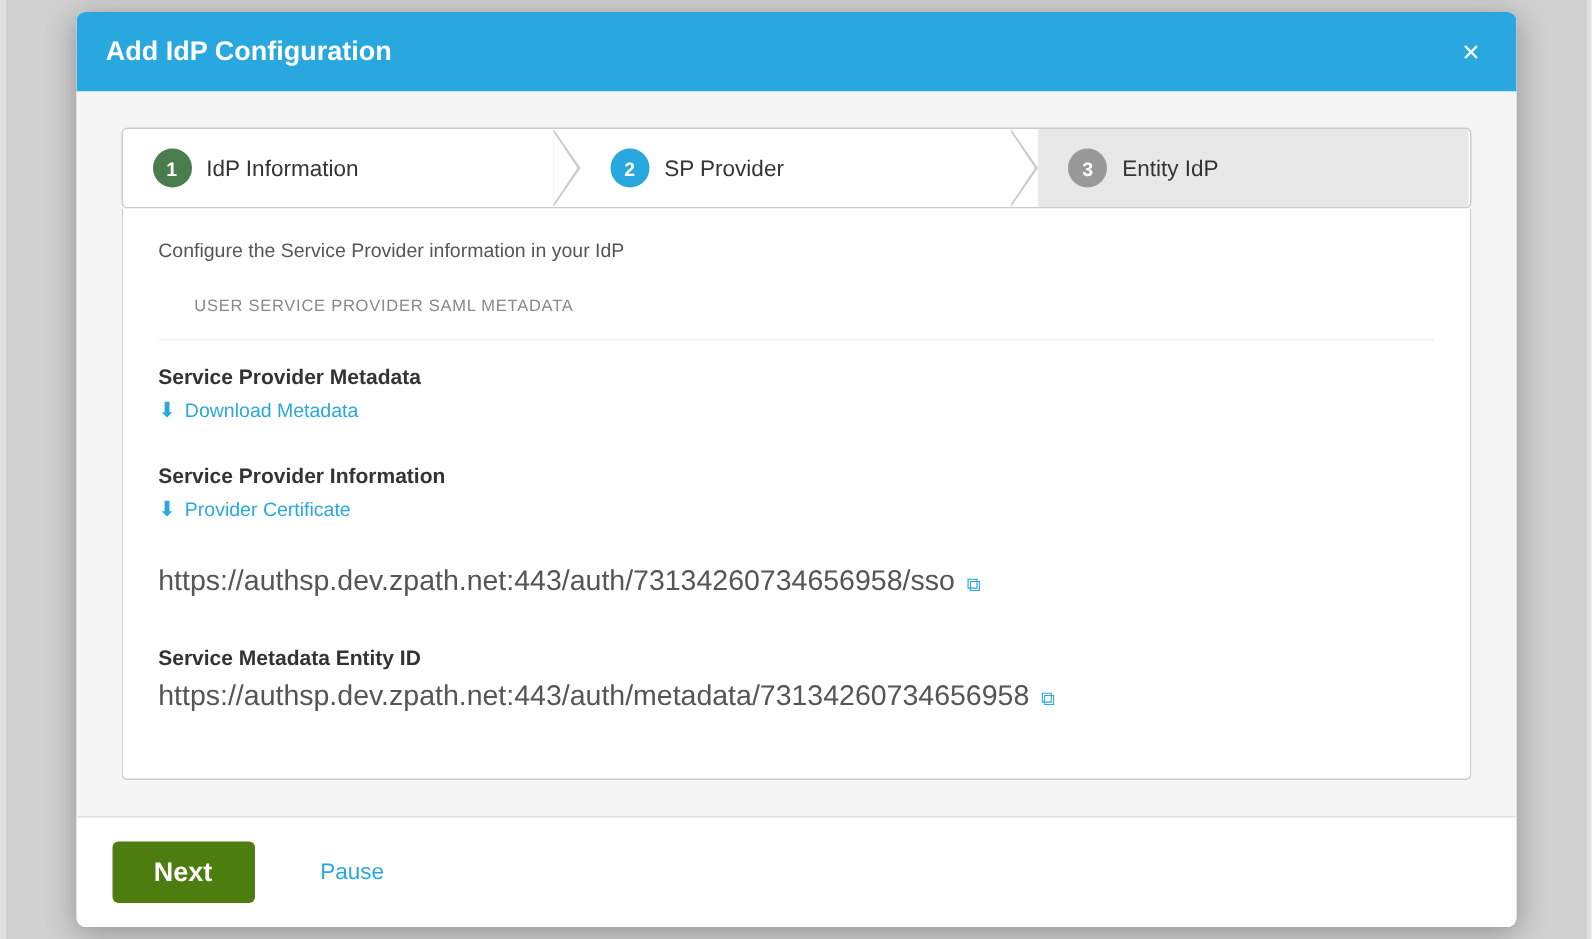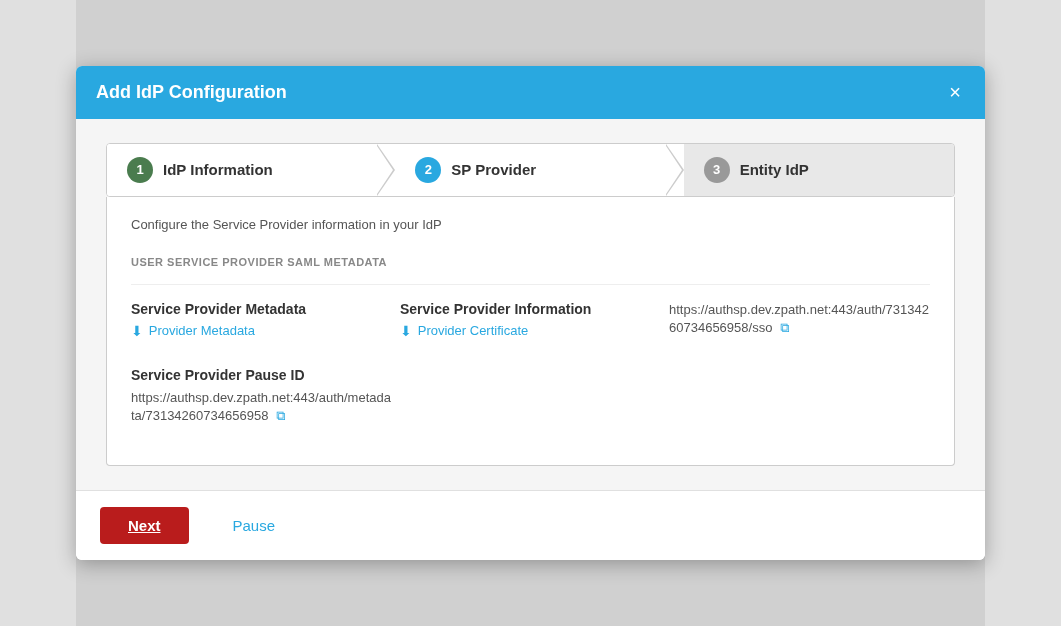--- a/index.html
+++ b/index.html
@@ -6,21 +6,21 @@
     body {
       font-family: -apple-system, BlinkMacSystemFont, 'Segoe UI', Arial, sans-serif;
       background: #e0e0e0;
       display: flex;
       align-items: center;
       justify-content: center;
       min-height: 100vh;
       font-size: 14px;
     }
     .modal-wrapper {
-      width: 909px;
+      width: 1054px;
       height: 626px;
       display: flex;
       align-items: center;
       justify-content: center;
       background: #d0d0d0;
     }
     .modal {
       width: 960px;
       background: #fff;
       border-radius: 6px;
@@ -73,21 +73,21 @@
       color: #fff;
       margin-right: 10px;
       flex-shrink: 0;
     }
     .step-number.green { background: #4a7c4e; }
     .step-number.blue { background: #29a8e0; }
     .step-number.gray { background: #999; }
     .step-label {
       font-size: 15px;
       color: #333;
-      font-weight: 700;
+      font-weight: 400;
       white-space: nowrap;
     }
 
     
     .stepper-container {
       background: #fff;
       border: 1px solid #ccc;
       border-radius: 4px;
       overflow: hidden;
       margin-bottom: 0;
@@ -141,25 +141,26 @@
       color: #555;
       font-size: 13px;
       margin-bottom: 24px;
     }
     .section-label {
       font-size: 11px;
       color: #888;
       text-transform: uppercase;
       letter-spacing: 0.5px;
       margin-bottom: 16px;
-      font-weight: 700;
+      font-weight: 400;
+      margin-left: 24px;
     }
     .two-col {
       display: grid;
-      grid-template-columns: 1fr 1fr 1fr;
+      grid-template-columns: 1fr;
       gap: 8px;
     }
     .field-group {
       margin-bottom: 20px;
     }
     .field-label {
       font-weight: 700;
       color: #333;
       font-size: 14px;
       margin-bottom: 6px;
@@ -171,44 +172,43 @@
       align-items: center;
       gap: 6px;
       font-size: 13px;
       cursor: pointer;
     }
     .download-icon {
       font-size: 14px;
     }
     .url-text {
       color: #555;
-      font-size: 13px;
+      font-size: 19px;
       word-break: break-all;
       line-height: 1.4;
       display: inline;
     }
     .copy-icon {
       display: inline-block;
       color: #29a8e0;
       font-size: 13px;
       margin-left: 4px;
       cursor: pointer;
       vertical-align: middle;
     }
     
     .btn-next {
-      background: #b91c1c;
+      background: #4d7c0f;
       color: #fff;
       border: none;
       border-radius: 4px;
       padding: 10px 28px;
-      font-size: 15px;
+      font-size: 18px;
       font-weight: 600;
       cursor: pointer;
-      text-decoration: underline;
     }
     .btn-pause {
       background: none;
       border: none;
       color: #29a8e0;
       font-size: 15px;
       cursor: pointer;
       font-weight: 500;
       margin-left: 28px;
     }
@@ -266,41 +266,41 @@
         <div class="section-label">USER SERVICE PROVIDER SAML METADATA</div>
 
         <hr class="section-divider">
 
         <div class="two-col">
 
           <div class="field-group">
             <div class="field-label">Service Provider Metadata</div>
             <a class="download-link">
               <span class="download-icon">⬇</span>
-              <span>Provider Metadata</span>
+              <span>Download Metadata</span>
             </a>
           </div>
 
           <div class="field-group">
             <div class="field-label">Service Provider Information</div>
             <a class="download-link">
               <span class="download-icon">⬇</span>
               <span>Provider Certificate</span>
             </a>
           </div>
 
           <div class="field-group">
             <div>
               <span class="url-text">https://authsp.dev.zpath.net:443/auth/73134260734656958/sso</span>
               <span class="copy-icon" title="Copy">⧉</span>
             </div>
           </div>
 
           <div class="field-group">
-            <div class="field-label">Service Provider Pause ID</div>
+            <div class="field-label">Service Metadata Entity ID</div>
             <div>
               <span class="url-text">https://authsp.dev.zpath.net:443/auth/metadata/73134260734656958</span>
               <span class="copy-icon" title="Copy">⧉</span>
             </div>
           </div>
 
         </div>
       </div>
 
     </div>

